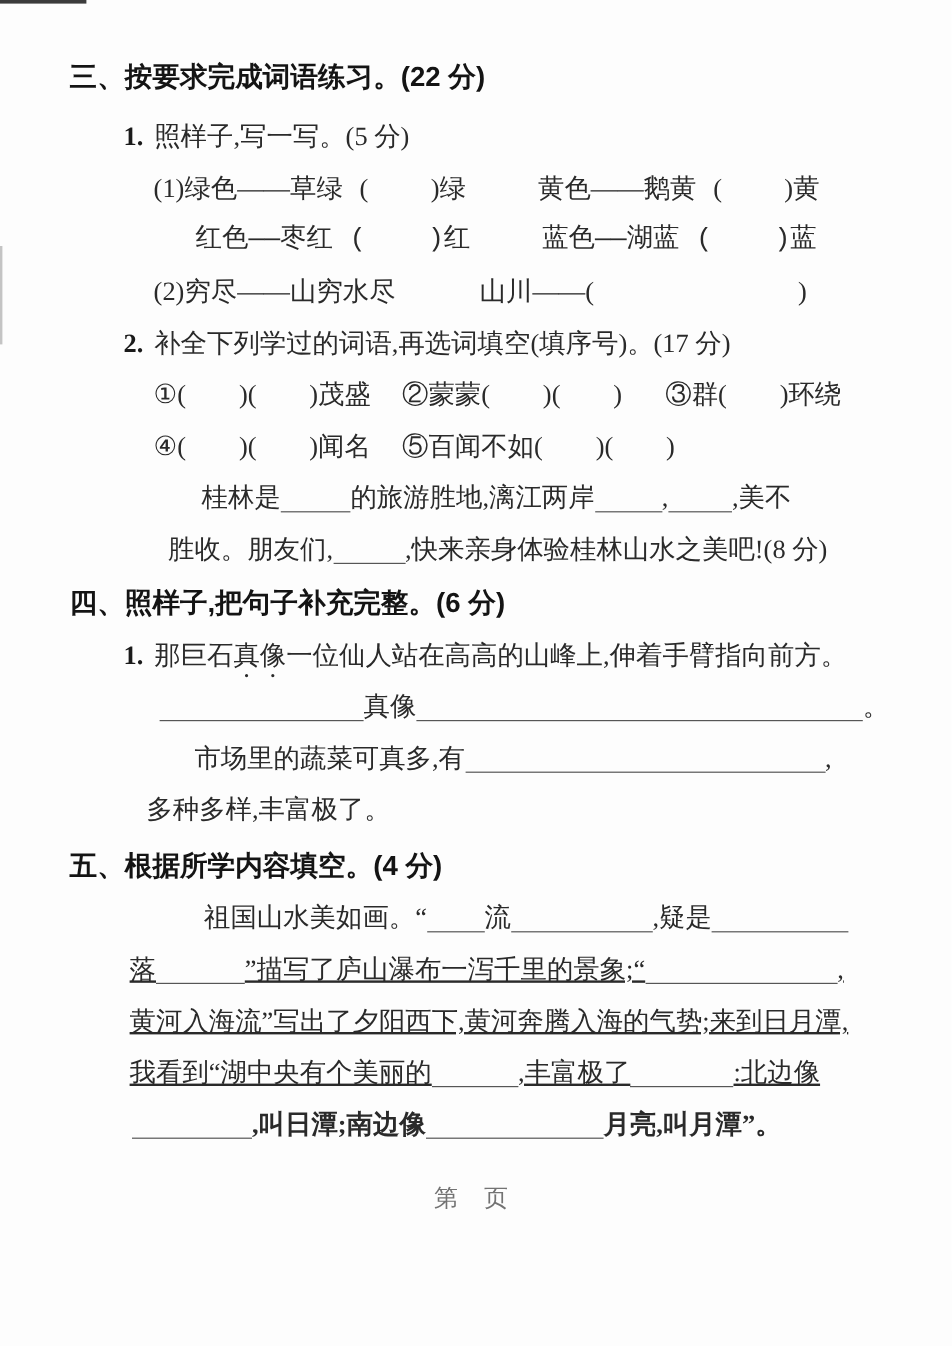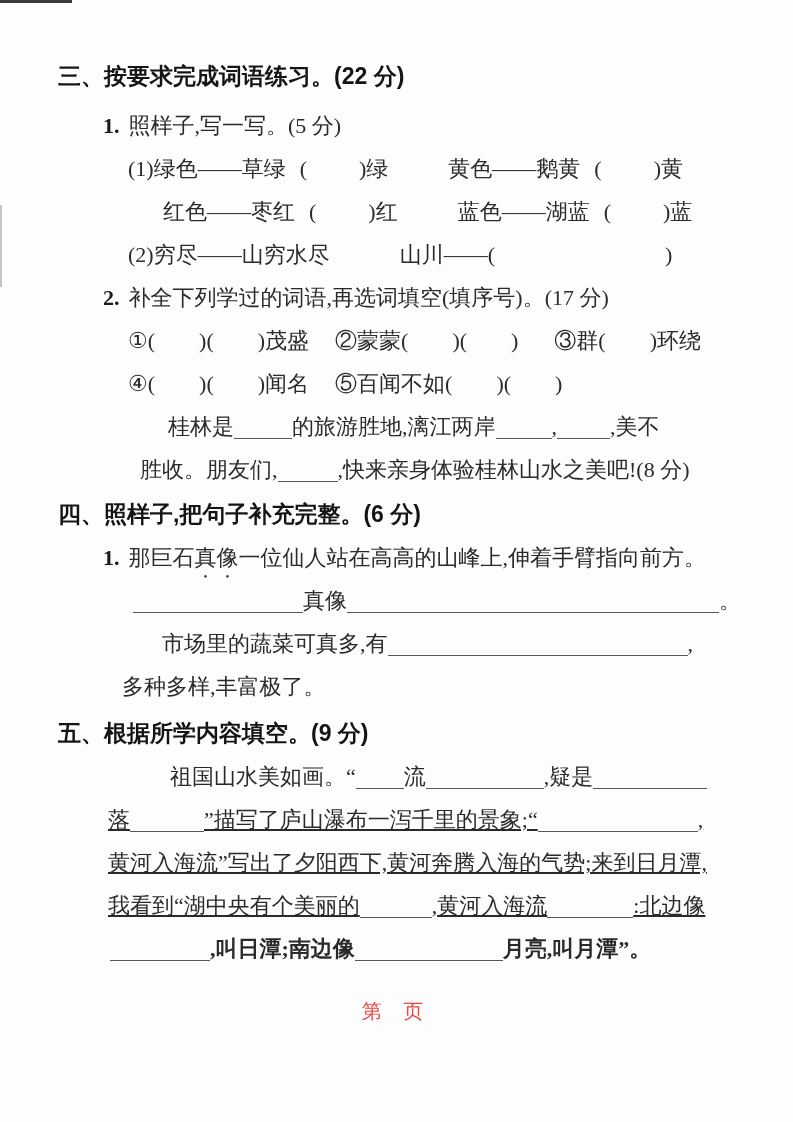--- a/index.html
+++ b/index.html
@@ -6,34 +6,34 @@
   .sheet{
     position:relative;
     width:793px;height:1122px;
     background:#fdfdfd;
     overflow:hidden;
     font-family:"Liberation Serif","DejaVu Serif",serif;
     color:#2a2a2a;
   }
   .artifact-top{position:absolute;top:0;left:0;width:72px;height:3px;background:#3c3c3c;}
   .artifact-left{position:absolute;top:205px;left:0;width:2px;height:82px;background:#c4c4c4;}
-  .content{padding-top:55px;}
+  .content{padding-top:43px;}
   .line{
     height:43px;line-height:43px;
     font-size:22px;
     white-space:nowrap;
   }
   .line.h{
     font-family:"Liberation Sans","DejaVu Sans",sans-serif;
     font-weight:bold;font-size:23px;color:#141414;
   }
   .h{padding-left:58px;}
   .n1{padding-left:103px;}
   .s{padding-left:128px;}
-  .s2{padding-left:163px;}
+  .s2{padding-left:163px;font-family:Liberation Mono, monospace;}
   .c{padding-left:122px;}
   .c2{padding-left:140px;}
   .p1{padding-left:168px;}
   .p2{padding-left:162px;}
   .p3{padding-left:170px;}
   .q{padding-left:108px;text-decoration:underline;}
   .q2{padding-left:110px;font-weight:bold;}
   .bl{padding-left:133px;}
   .mt2{margin-top:2px;}
   .mt4{margin-top:4px;}
@@ -51,21 +51,21 @@
     -webkit-text-emphasis:filled dot #2a2a2a;
     -webkit-text-emphasis-position:under right;
     text-emphasis:filled dot #2a2a2a;
     text-emphasis-position:under right;
   }
   .footerline{
     margin-top:20px;
     height:43px;line-height:43px;
     text-align:center;
     font-family:"Liberation Sans","DejaVu Sans",sans-serif;
-    font-size:20px;color:#ef4444;letter-spacing:8px;
+    font-size:20px;color:#737373;letter-spacing:8px;
   }
 </style>
 </head>
 <body>
 
 <div class="sheet">
   <div class="artifact-top"></div>
   <div class="artifact-left"></div>
   <main class="content" id="content">
       <section>
@@ -81,24 +81,24 @@
         <div class="line c2"><span class="run">胜收。朋友们,</span><span class="blank" style="width: 60px;"></span><span class="run">,快来亲身体验桂林山水之美吧!(8 分)</span></div>
       </section>
       <section>
         <div class="line h mt2"><span class="run">四、照样子,把句子补充完整。(6 分)</span></div>
         <div class="line n1"><span class="itemnum">1.</span><span class="run">那巨石</span><span class="run emph">真像</span><span class="run">一位仙人站在高高的山峰上,伸着手臂指向前方。</span></div>
         <div class="line bl"><span class="blank" style="width: 170px;"></span><span class="run">真像</span><span class="blank" style="width: 372px;"></span><span class="run">。</span></div>
         <div class="line p2"><span class="run">市场里的蔬菜可真多,有</span><span class="blank" style="width: 300px;"></span><span class="run">,</span></div>
         <div class="line c"><span class="run">多种多样,丰富极了。</span></div>
       </section>
       <section>
-        <div class="line h mt4"><span class="run">五、根据所学内容填空。(9 分)</span></div>
+        <div class="line h mt4"><span class="run">五、根据所学内容填空。(4 分)</span></div>
         <div class="line p3"><span class="run">祖国山水美如画。“</span><span class="blank" style="width: 48px;"></span><span class="run">流</span><span class="blank" style="width: 118px;"></span><span class="run">,疑是</span><span class="blank" style="width: 114px;"></span></div>
         <div class="line q"><span class="run">落</span><span class="blank" style="width: 74px;"></span><span class="run">”描写了庐山瀑布一泻千里的景象;“</span><span class="blank" style="width: 160px;"></span><span class="run">,</span></div>
         <div class="line q"><span class="run">黄河入海流”写出了夕阳西下,黄河奔腾入海的气势;来到日月潭,</span></div>
-        <div class="line q"><span class="run">我看到“湖中央有个美丽的</span><span class="blank" style="width: 72px;"></span><span class="run">,黄河入海流</span><span class="blank" style="width: 86px;"></span><span class="run">:北边像</span></div>
+        <div class="line q"><span class="run">我看到“湖中央有个美丽的</span><span class="blank" style="width: 72px;"></span><span class="run">,丰富极了</span><span class="blank" style="width: 86px;"></span><span class="run">:北边像</span></div>
         <div class="line q2"><span class="blank" style="width: 100px;"></span><span class="run">,叫日潭;南边像</span><span class="blank" style="width: 148px;"></span><span class="run">月亮,叫月潭”。</span></div>
       </section>
     </main>
   <div class="footerline">
     <span>第 页</span>
   </div>
 </div>
 
 </body></html>

